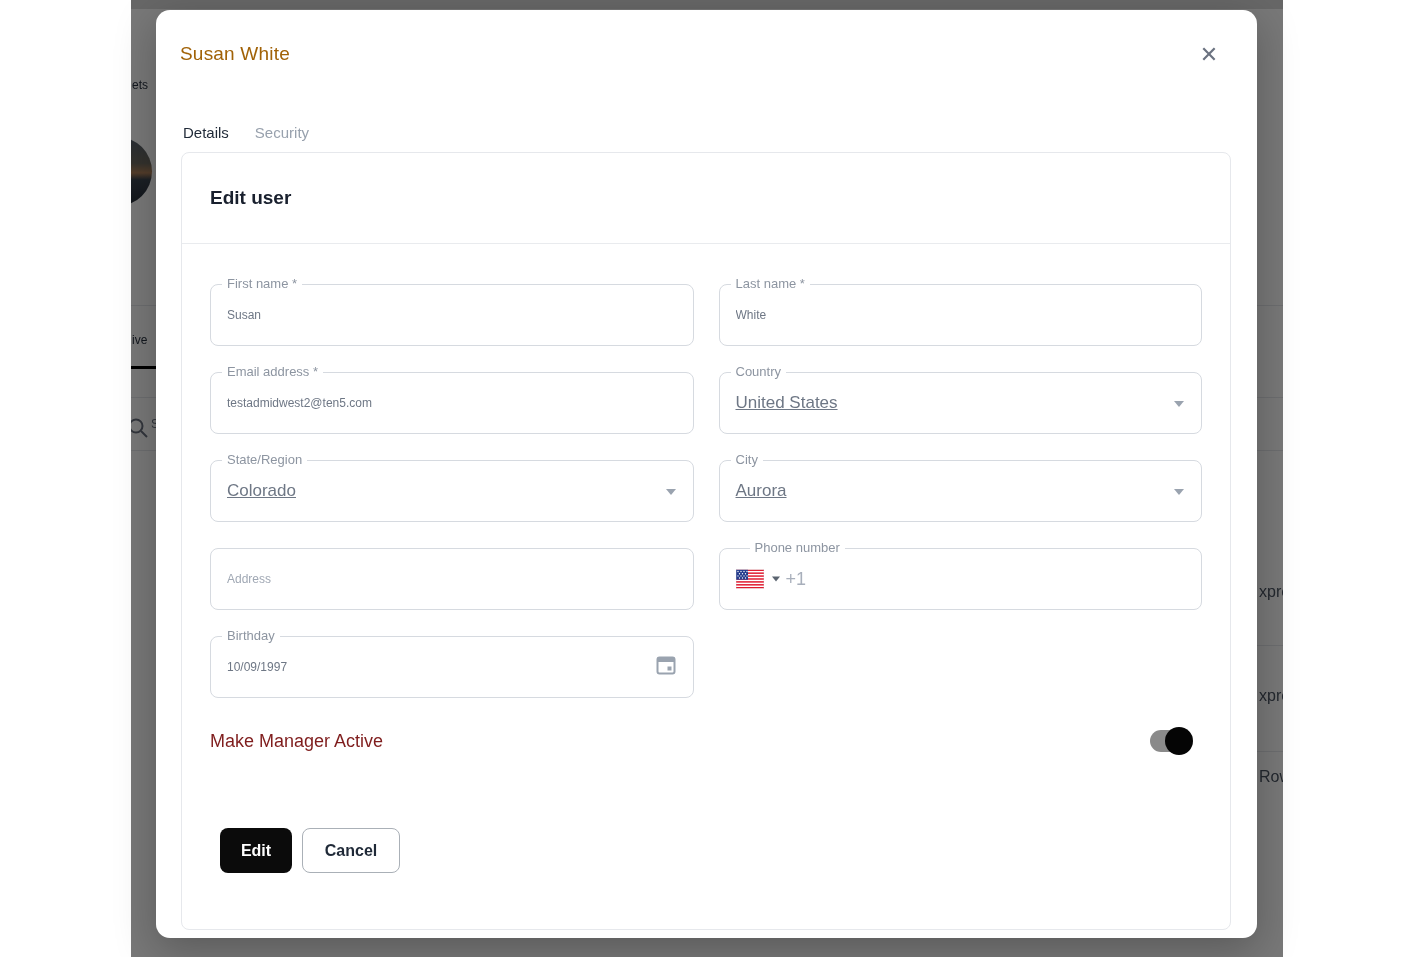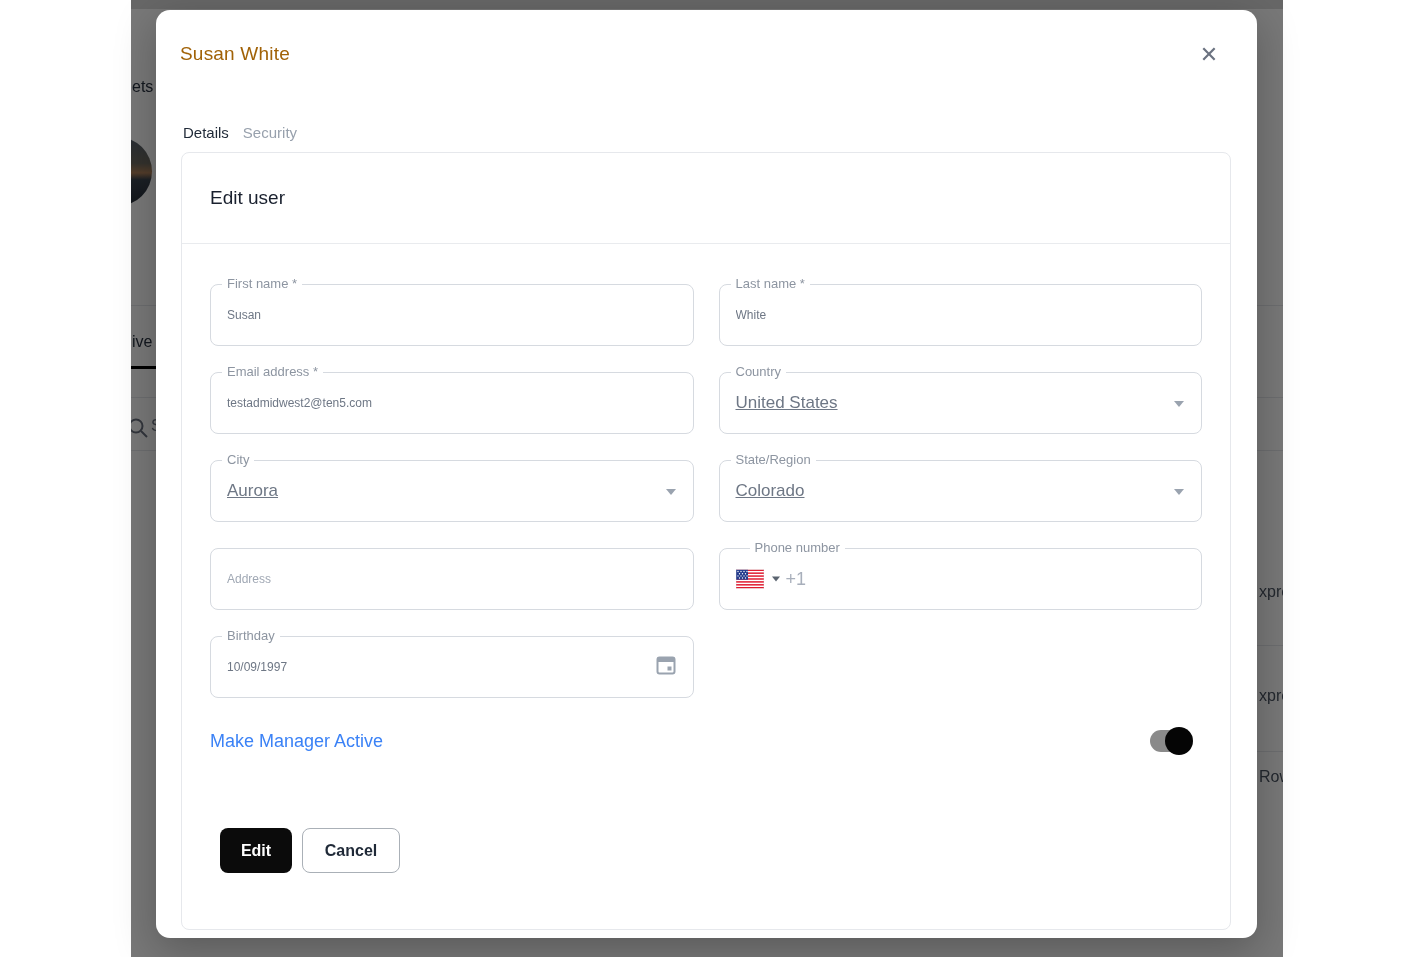--- a/index.html
+++ b/index.html
@@ -3,48 +3,48 @@
 <meta charset="utf-8">
 <style>
   * { margin:0; padding:0; box-sizing:border-box; }
   html,body { width:1416px; height:957px; background:#ffffff; overflow:hidden;
               font-family:"Liberation Sans", sans-serif; }
 
   
   .bg-page { position:absolute; left:131px; top:0; width:1152px; height:957px;
              background:#ffffff; overflow:hidden; }
   .bg-topband { position:absolute; left:0; top:0; width:100%; height:9px; background:#dcdcdc; }
-  .bg-word { position:absolute; font-size:16px; color:#2a3342; white-space:nowrap; }
+  .bg-word { position:absolute; font-size:12px; color:#2a3342; white-space:nowrap; }
   .bg-avatar { position:absolute; left:-48px; top:137px; width:69px; height:69px; border-radius:50%;
                background:linear-gradient(180deg,#55606e 0%,#6e6a60 38%,#b1825a 52%,#3a4450 62%,#242c36 100%); }
   .bg-line { position:absolute; left:0; width:100%; height:1px; background:#e5e7eb; }
   .bg-tabbar { position:absolute; left:-8px; top:366px; width:34px; height:3px; background:#000; }
   .bg-search { position:absolute; left:-4px; top:417px; }
   .bg-rowtext { position:absolute; left:1128px; font-size:16px; color:#4b5563; white-space:nowrap; }
 
   .overlay { position:absolute; left:131px; top:0; width:1152px; height:957px;
              background:rgba(0,0,0,0.53); }
 
   
   .modal { position:absolute; left:156px; top:10px; width:1101px; height:928px;
            background:#ffffff; border-radius:14px; box-shadow:0 12px 40px rgba(0,0,0,0.25); }
   .modal-title { position:absolute; left:24px; top:33px; font-size:19px; font-weight:400;
                  color:#a16207; letter-spacing:0.2px; }
   .modal-close { position:absolute; right:34px; top:31px; width:28px; height:28px; cursor:pointer;
                  color:#6b7280; font-size:22px; line-height:28px; text-align:center; }
 
-  .tabs { position:absolute; left:27px; top:104px; display:flex; gap:14px;justify-content:center; }
+  .tabs { position:absolute; left:27px; top:104px; display:flex; gap:26px;justify-content:center; }
   .tab { font-size:15px; font-weight:500; padding:10px 0 18px 0; color:#98a1ad; cursor:pointer; position:relative; }
   .tab.active { color:#1f2937; }
   .tab.active::after { content:""; position:absolute; left:0; bottom:0; width:100%; height:3px; background:#000; }
 
   .card { position:absolute; left:25px; top:142px; width:1050px; height:778px;
           border:1px solid #e6e8ec; border-radius:8px; background:#fff; }
   .card-header { height:91px; border-bottom:1px solid #e9ebee; display:flex; align-items:center; padding:0 28px; }
-  .card-header-title { font-size:19px; font-weight:400; color:#19202e; }
+  .card-header-title { font-size:19px; font-weight:700; color:#19202e; }
   .card-body { padding:40px 28px 0 28px; }
 
   .form-row { display:flex; gap:25px; margin-bottom:26px; }
   .field { position:relative; width:485px; height:62px; border:1px solid #d6dae0; border-radius:8px;
            background:#fff; }
   .flabel { position:absolute; top:-9px; left:11px; background:#fff; padding:0 5px;
             font-size:13px; color:#8d95a1; white-space:nowrap; }
   .flabel.indent { left:30px; }
   .finput { position:absolute; inset:0; width:100%; height:100%; border:none; outline:none;
             background:transparent; padding:0 44px 0 16px; font-size:12px; color:#6e7785;
@@ -55,21 +55,21 @@
            border-left:5px solid transparent; border-right:5px solid transparent; border-top:6px solid #9aa3af; }
   .caret.sm { border-left-width:4px; border-right-width:4px; border-top-width:5px; border-top-color:#5b6470; }
   .cal-icon { position:absolute; right:16px; top:50%; transform:translateY(-50%); }
   .phone-box { position:absolute; left:16px; top:50%; transform:translateY(-50%);
                display:flex; align-items:center; gap:8px; }
   .phone-placeholder { position:absolute; left:66px; top:50%; transform:translateY(-50%);
                        font-size:18px; color:#a8afbb; }
 
   .toggle-section { display:flex; align-items:center; justify-content:space-between;
                     margin-top:32px; padding-right:10px; }
-  .toggle-title { font-size:18px; color:#3b82f6; }
+  .toggle-title { font-size:18px; color:#7f1d1d; }
   .toggle-desc { font-size:16px; color:#9aa1ac; margin-top:10px; }
   .switch { position:relative; width:42px; height:22px; cursor:pointer; }
   .switch-track { position:absolute; left:0; top:0; width:42px; height:22px; border-radius:11px; background:#8a8a8a; }
   .switch-knob { position:absolute; right:-1px; top:-3px; width:28px; height:28px; border-radius:50%; background:#050505; }
 
   .btn-row { display:flex; gap:10px; margin-top:76px; padding-left:10px; }
   .btn { height:45px; border-radius:8px; font-size:16px; font-weight:700; cursor:pointer;
          font-family:"Liberation Sans", sans-serif; }
   .btn-edit { width:72px; background:#0b0b0b; color:#ffffff; border:none; }
   .btn-cancel { width:98px; background:#ffffff; color:#1f2937; border:1px solid #aab0b7; }
@@ -136,27 +136,27 @@
         </div>
         <div class="field">
           <span class="flabel">Country</span>
           <span class="fvalue">United States</span>
           <span class="caret"></span>
         </div>
       </div>
 
       <div class="form-row">
         <div class="field">
+          <span class="flabel">State/Region</span>
+          <span class="fvalue">Colorado</span>
+          <span class="caret"></span>
+        </div>
+        <div class="field">
           <span class="flabel">City</span>
           <span class="fvalue">Aurora</span>
-          <span class="caret"></span>
-        </div>
-        <div class="field">
-          <span class="flabel">State/Region</span>
-          <span class="fvalue">Colorado</span>
           <span class="caret"></span>
         </div>
       </div>
 
       <div class="form-row">
         <div class="field">
           <input class="finput" placeholder="Address" style="">
         </div>
         <div class="field">
           <span class="flabel indent">Phone number</span>

